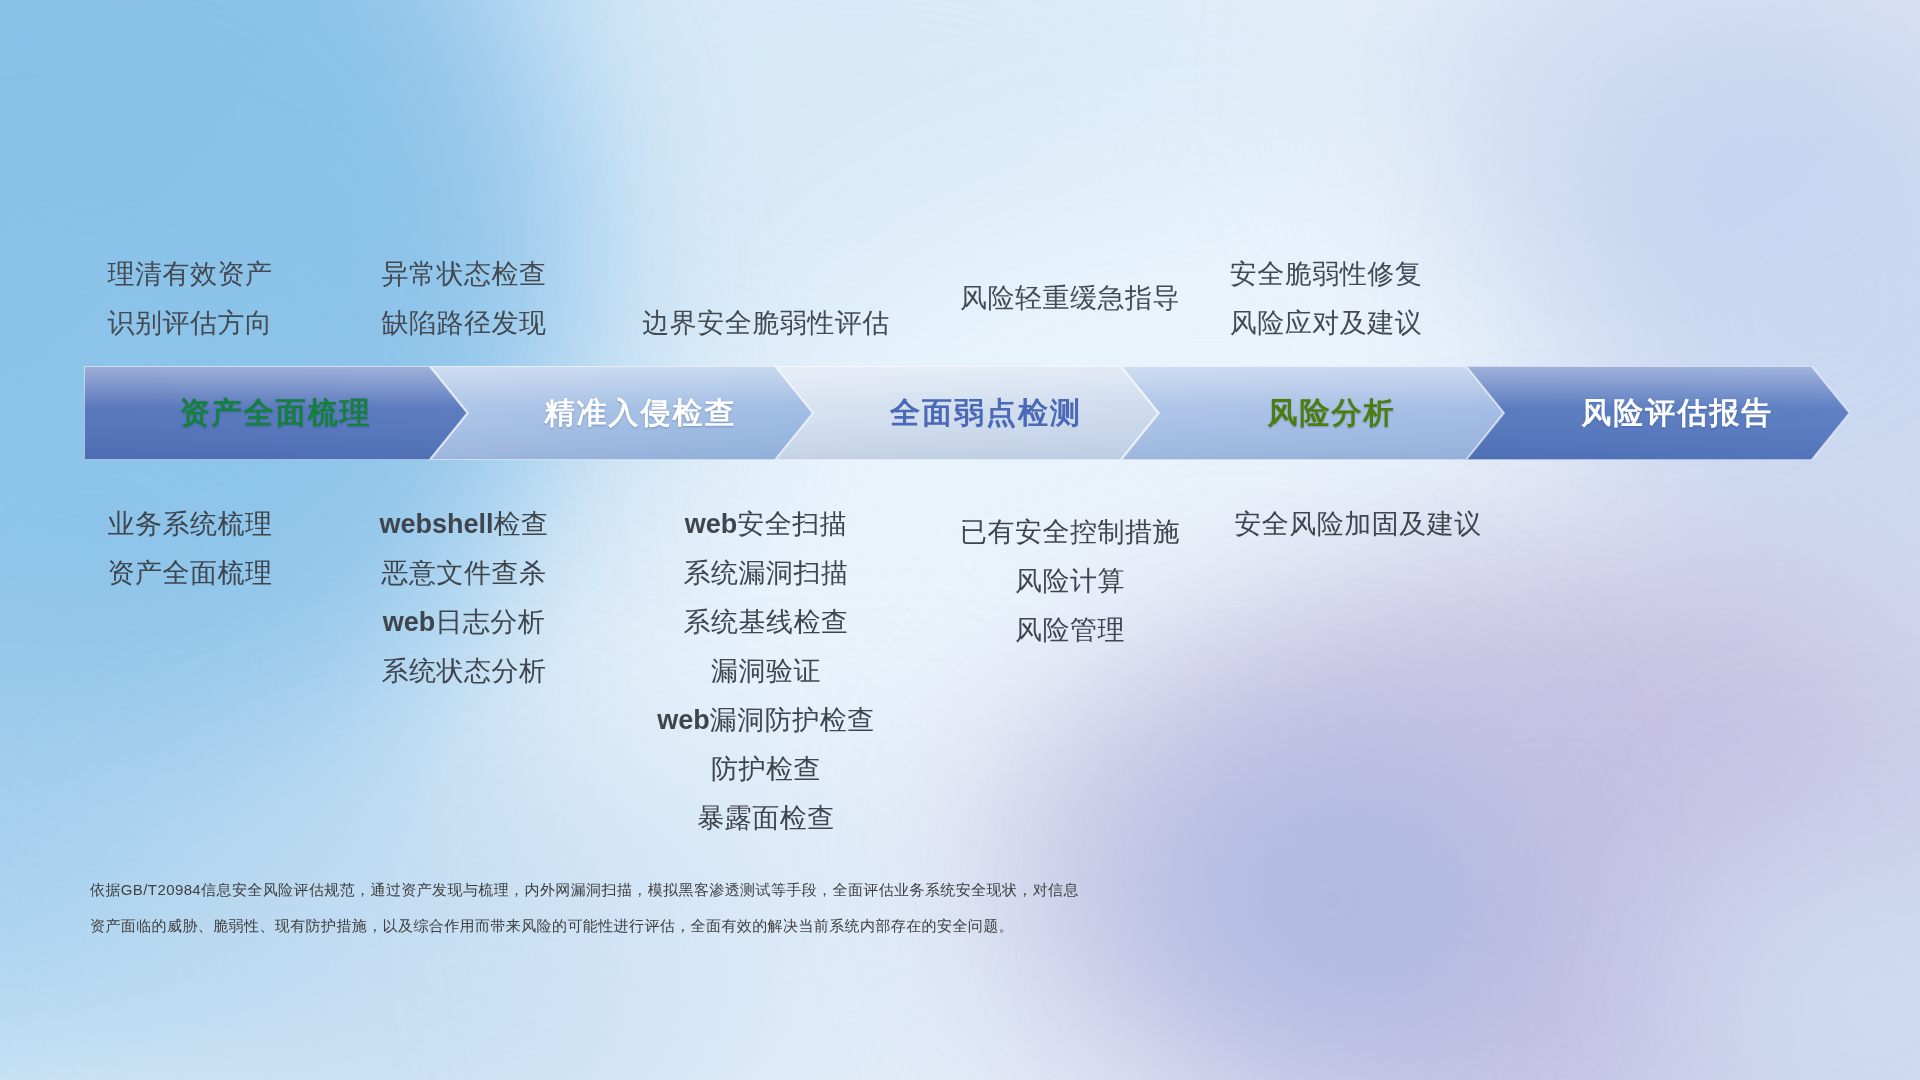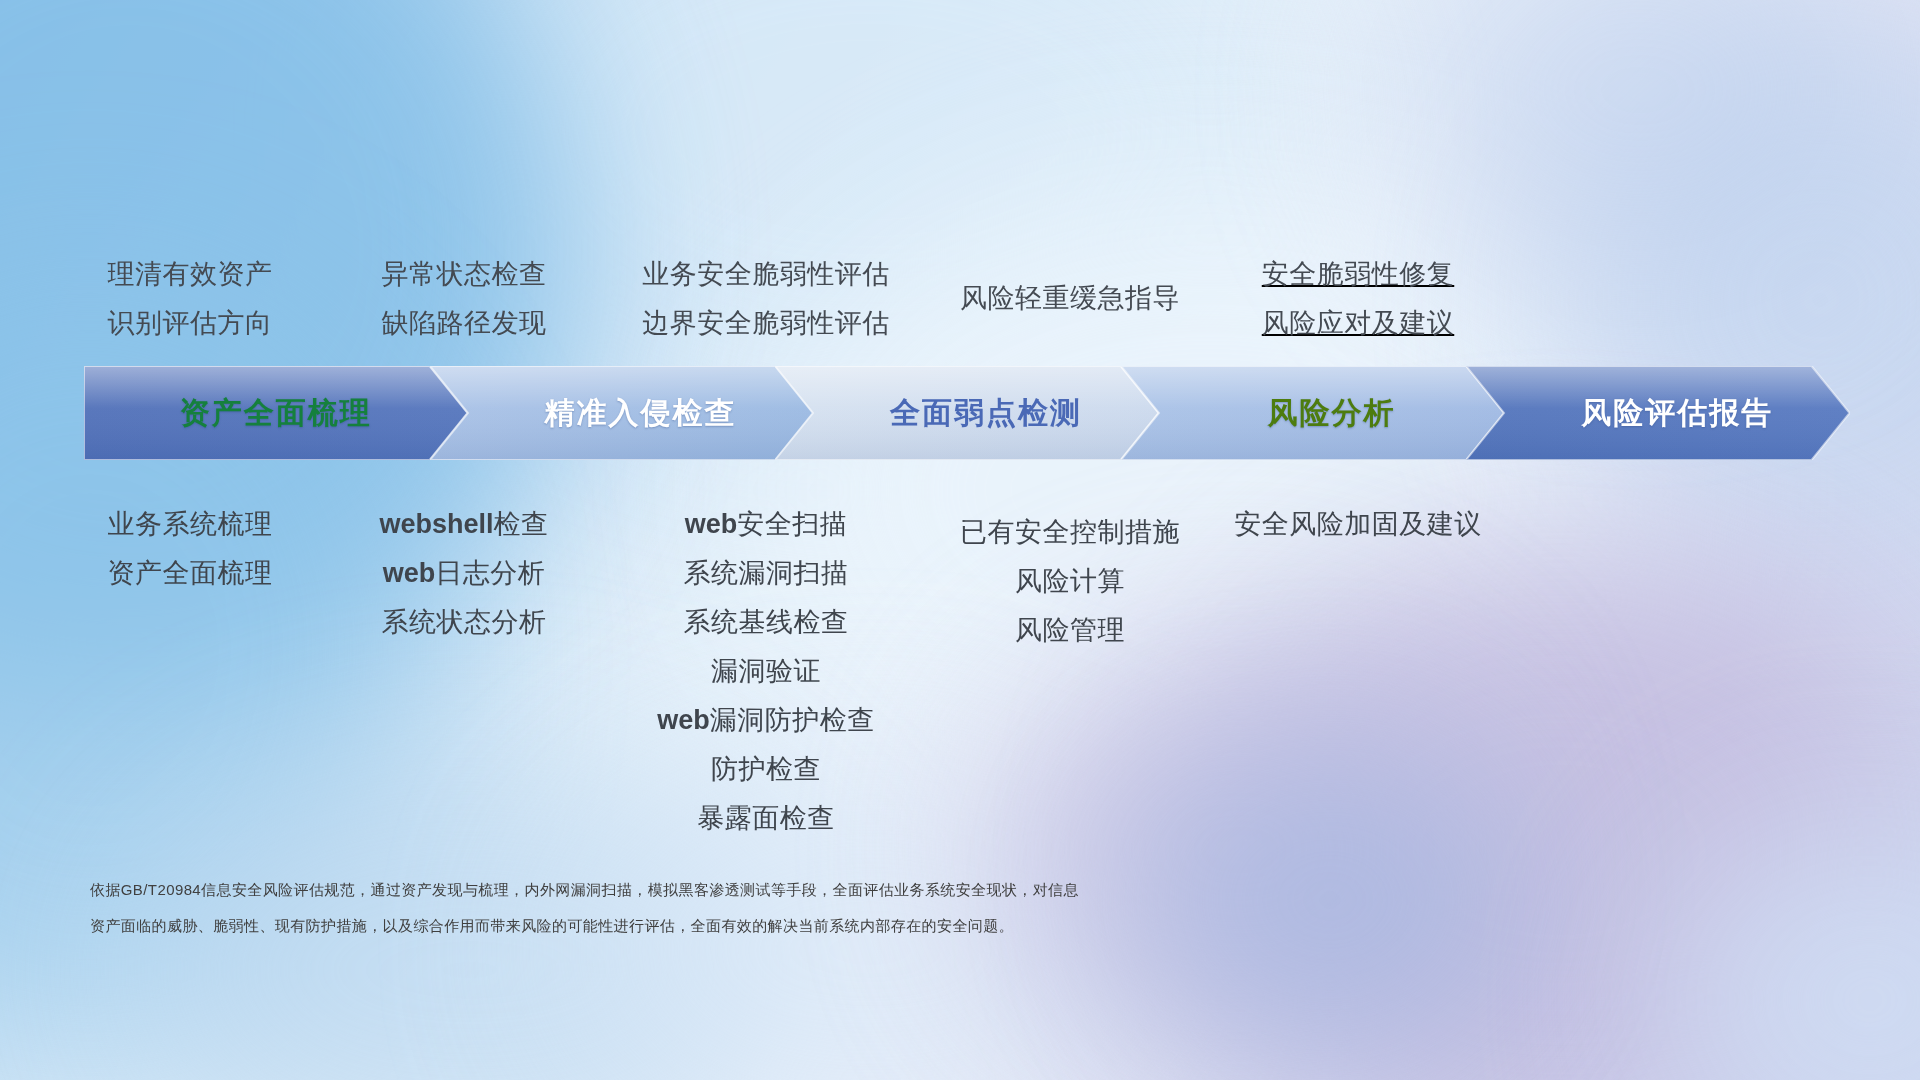--- a/index.html
+++ b/index.html
@@ -90,27 +90,26 @@
   <div class="toprow" id="toprow">
       <div class="col" style="left: -60px; width: 500px; bottom: 0px;">
         <div class="t-line">理清有效资产</div>
         <div class="t-line">识别评估方向</div>
       </div>
       <div class="col" style="left: 214px; width: 500px; bottom: 0px;">
         <div class="t-line">异常状态检查</div>
         <div class="t-line">缺陷路径发现</div>
       </div>
       <div class="col" style="left: 516px; width: 500px; bottom: 0px;">
-        <div class="t-line">业务安全脆弱性评估</div>
         <div class="t-line">边界安全脆弱性评估</div>
       </div>
       <div class="col" style="left: 820px; width: 500px; bottom: 25px;">
         <div class="t-line">风险轻重缓急指导</div>
       </div>
-      <div class="col" style="left: 1108px; width: 500px; bottom: 0px; text-decoration: underline;">
+      <div class="col" style="left: 1076px; width: 500px; bottom: 0px;">
         <div class="t-line">安全脆弱性修复</div>
         <div class="t-line">风险应对及建议</div>
       </div>
     </div>
 
   <div id="band">
       <div class="chev" style="left: 0px; width: 383.6px;">
         <div class="shape">
           <svg viewBox="0 0 383.6 94" preserveAspectRatio="none">
             <defs>
@@ -217,20 +216,21 @@
       </div>
     </div>
 
   <div class="botrow" id="botrow">
       <div class="col" style="left: -60px; width: 500px; top: 0px;">
         <div class="b-line"><span>业务系统梳理</span></div>
         <div class="b-line"><span>资产全面梳理</span></div>
       </div>
       <div class="col" style="left: 214px; width: 500px; top: 0px;">
         <div class="b-line"><span class="lat">webshell</span><span>检查</span></div>
+        <div class="b-line"><span>恶意文件查杀</span></div>
         <div class="b-line"><span class="lat">web</span><span>日志分析</span></div>
         <div class="b-line"><span>系统状态分析</span></div>
       </div>
       <div class="col" style="left: 516px; width: 500px; top: 0px;">
         <div class="b-line"><span class="lat">web</span><span>安全扫描</span></div>
         <div class="b-line"><span>系统漏洞扫描</span></div>
         <div class="b-line"><span>系统基线检查</span></div>
         <div class="b-line"><span>漏洞验证</span></div>
         <div class="b-line"><span class="lat">web</span><span>漏洞防护检查</span></div>
         <div class="b-line"><span>防护检查</span></div>

